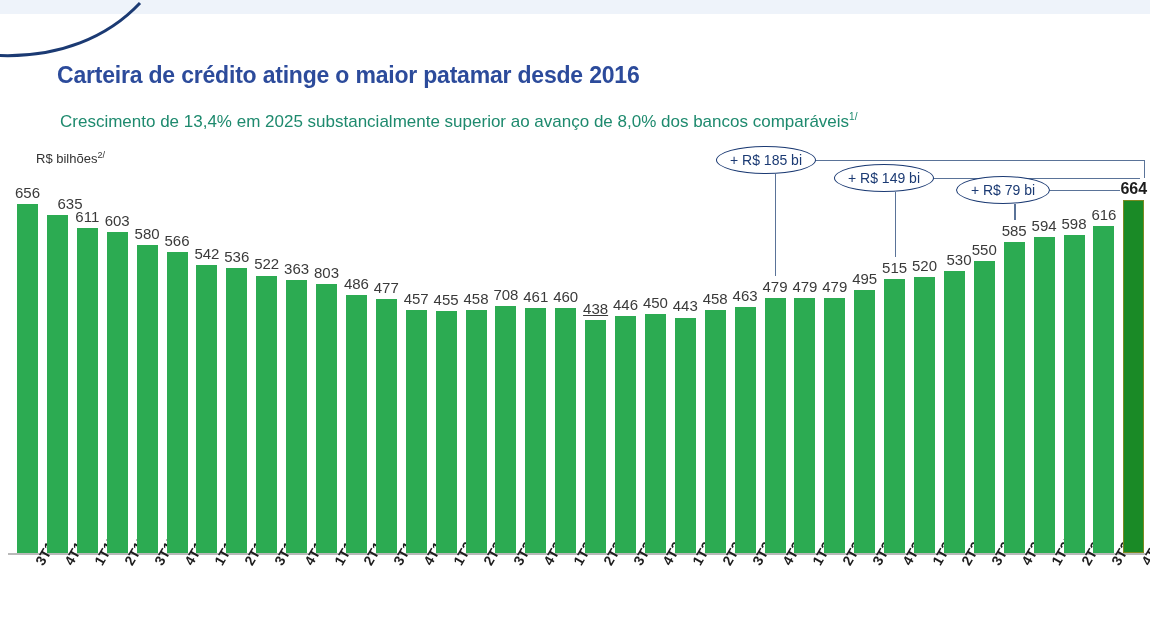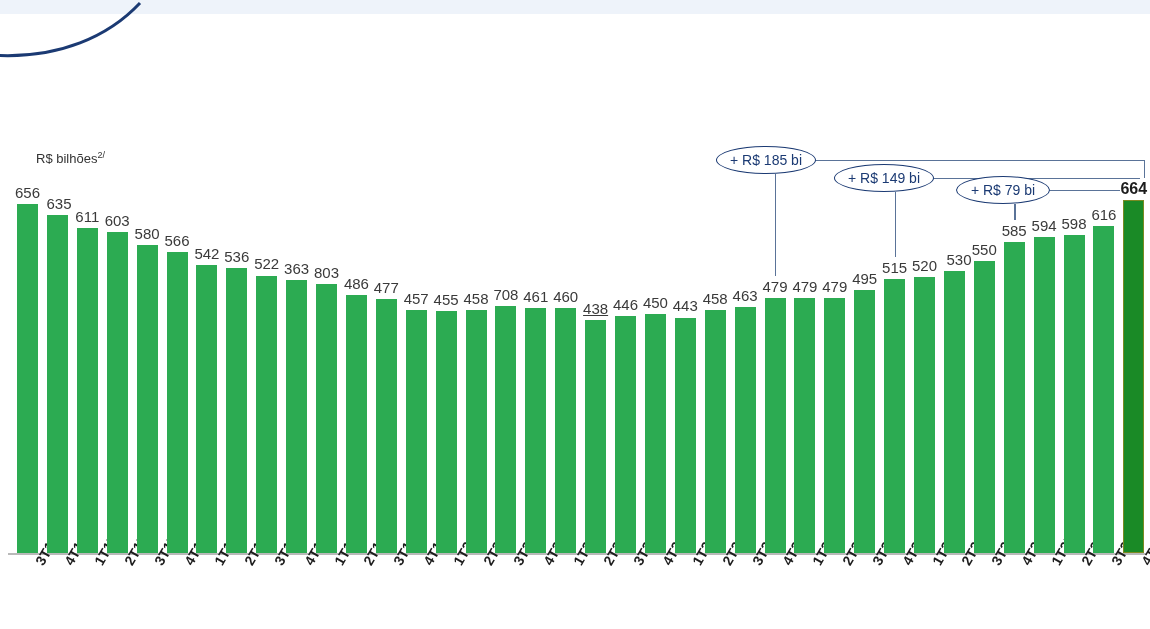--- a/index.html
+++ b/index.html
@@ -135,31 +135,33 @@
 <div id="page">
 
   <div class="top-band"></div>
 
   <div class="arc-wrap">
     <svg width="220" height="60" viewBox="0 0 220 60">
       <path d="M -10 55 C 60 60 110 35 140 3" fill="none" stroke="#1b3a73" stroke-width="3"></path>
     </svg>
   </div>
 
-
+  <div class="title">Carteira de crédito atinge o maior patamar desde 2016</div>
+
+  <div class="subtitle"><span>Crescimento de 13,4% em 2025 substancialmente superior ao avanço de 8,0% dos bancos comparáveis</span><sup>1/</sup></div>
 
   <div class="unit-label"><span>R$ bilhões</span><sup>2/</sup></div>
 
   <div id="plot">
     <div class="baseline"></div>
   <div class="bar" style="left: 17px; width: 21px; height: 348.747px;"></div>
       <div class="bar-label" style="width: 44px; left: 5.5px; top: 184.253px;">656</div>
       <div class="tick" style="left: 31.5px;">3T16</div>
       <div class="bar" style="left: 46.9px; width: 21px; height: 337.583px;"></div>
-      <div class="bar-label" style="width: 44px; left: 37px; top: 195.417px;">635</div>
+      <div class="bar-label" style="width: 44px; left: 48px; top: 195.417px;">635</div>
       <div class="tick" style="left: 61.4px;">4T16</div>
       <div class="bar" style="left: 76.8px; width: 21px; height: 324.824px;"></div>
       <div class="bar-label" style="width: 44px; left: 65.3px; top: 208.176px;">611</div>
       <div class="tick" style="left: 91.3px;">1T17</div>
       <div class="bar" style="left: 106.7px; width: 21px; height: 320.571px;"></div>
       <div class="bar-label" style="width: 44px; left: 95.2px; top: 212.429px;">603</div>
       <div class="tick" style="left: 121.2px;">2T17</div>
       <div class="bar" style="left: 136.6px; width: 21px; height: 308.343px;"></div>
       <div class="bar-label" style="width: 44px; left: 125.1px; top: 224.657px;">580</div>
       <div class="tick" style="left: 151.1px;">3T17</div>

